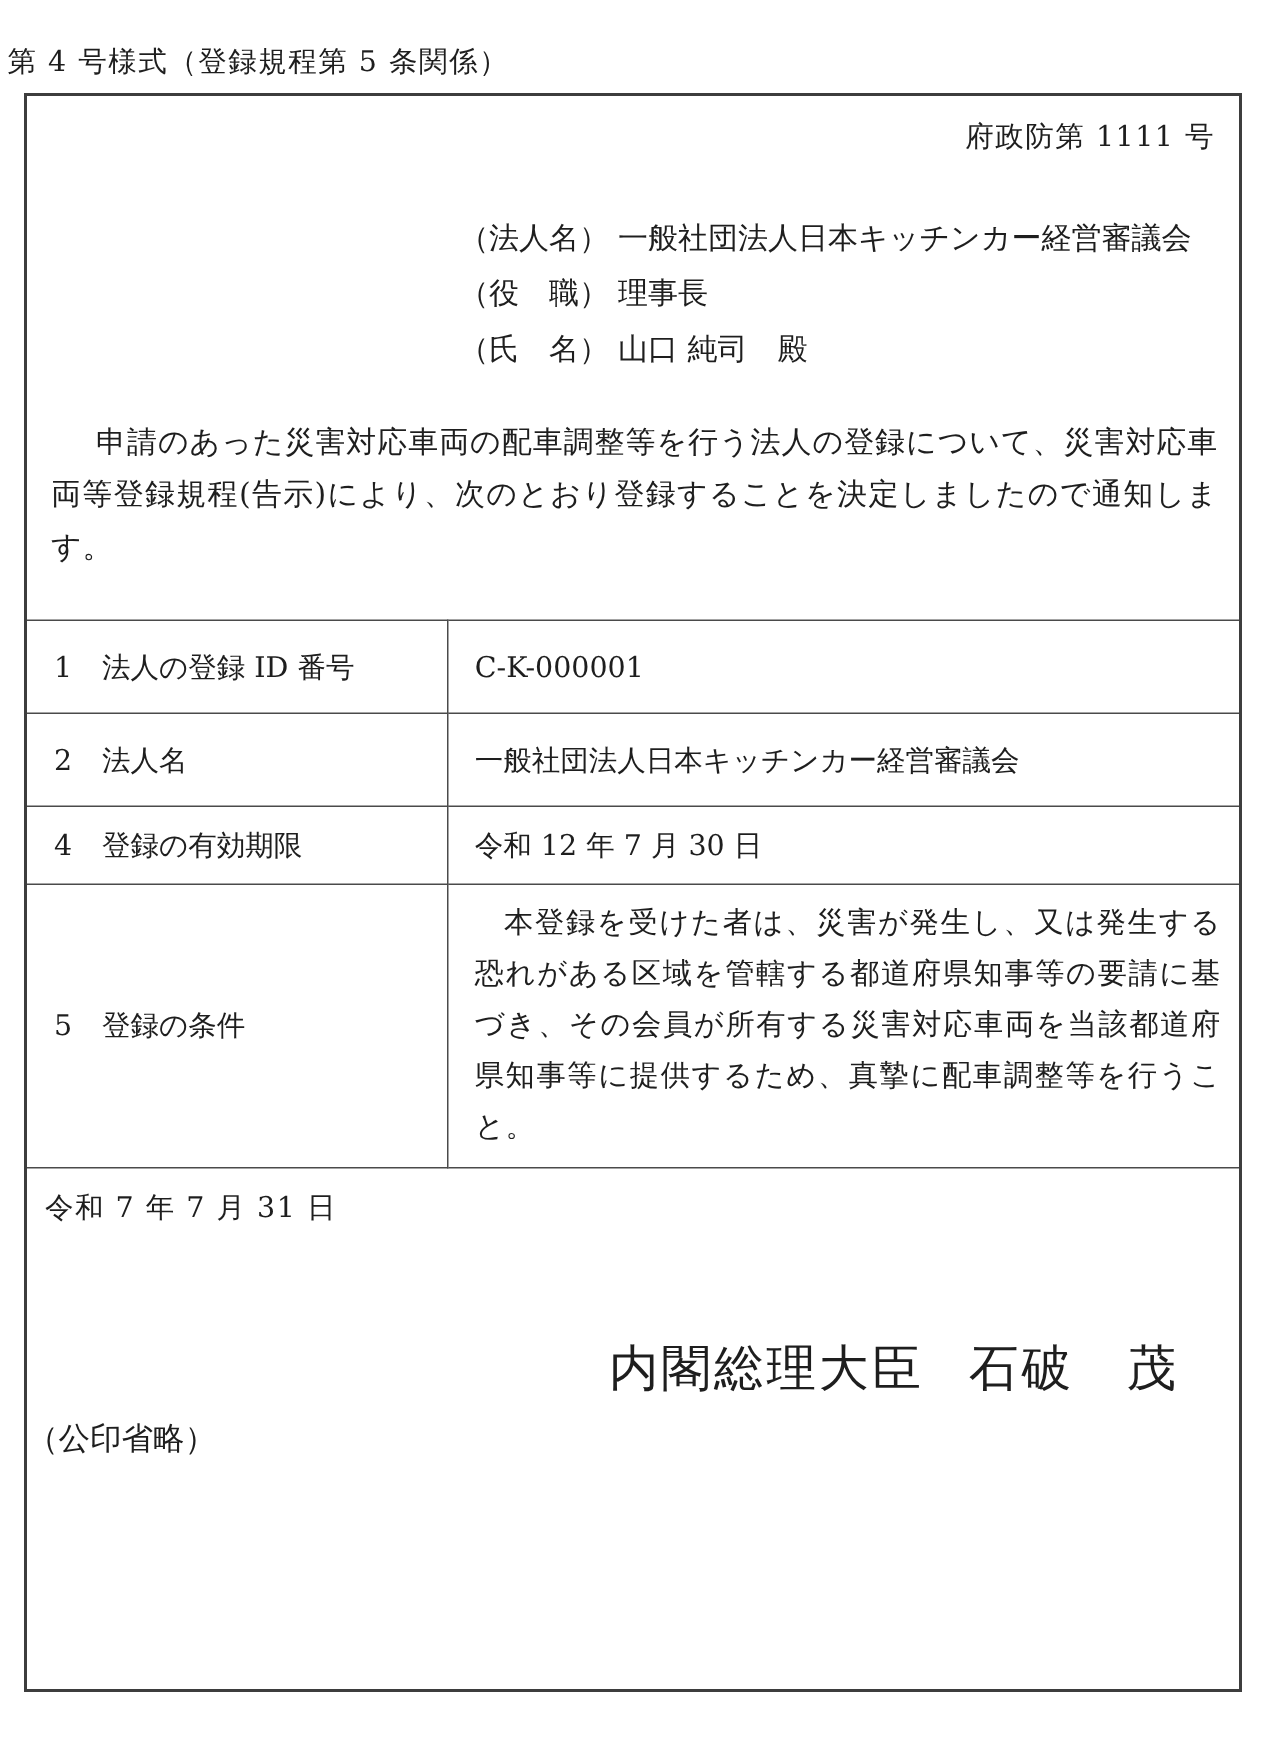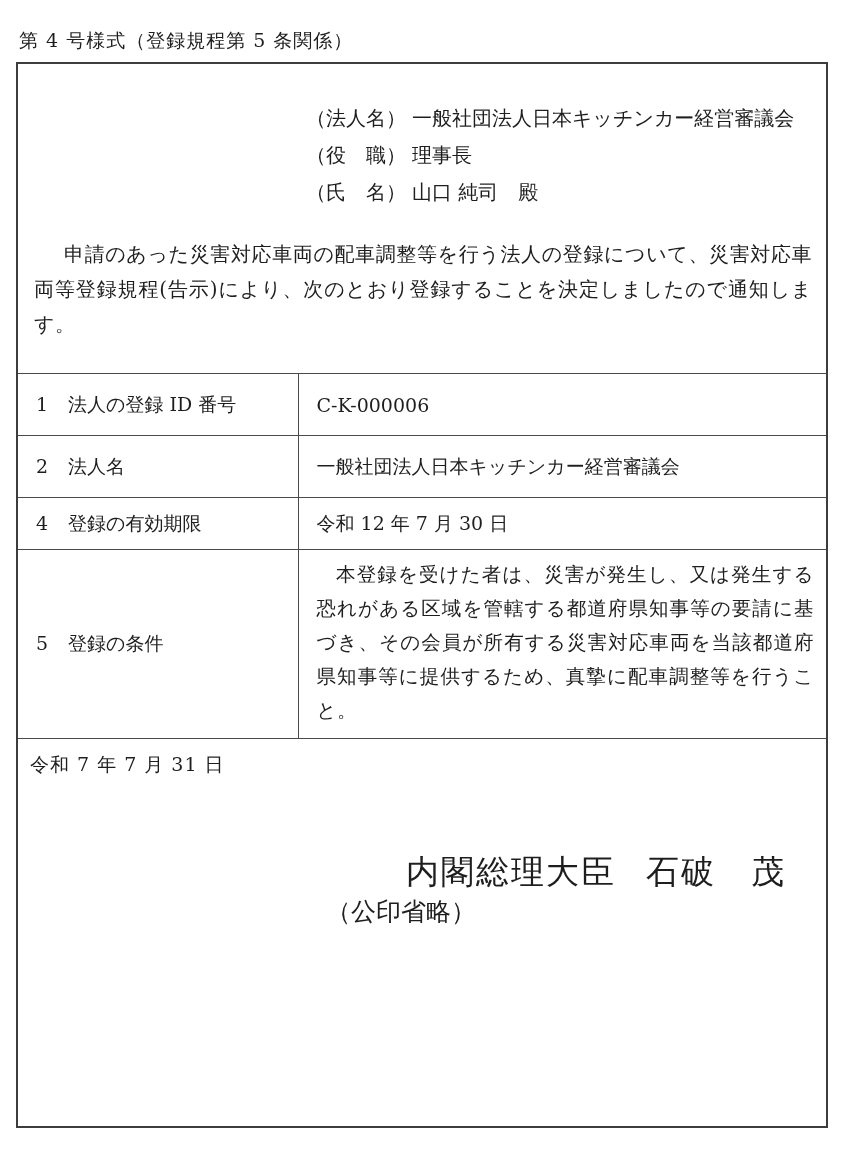--- a/index.html
+++ b/index.html
@@ -11,21 +11,21 @@
   }
   .page {
     position: relative;
     width: 842px;
     height: 1172px;
     background: #ffffff;
     overflow: hidden;
   }
   .form-label {
     position: absolute;
-    left: 19px;
+    left: 5px;
     top: 28px;
     font-size: 19px;
     letter-spacing: 1px;
     white-space: nowrap;
   }
   .frame {
     position: absolute;
     left: 16px;
     top: 62px;
     width: 812px;
@@ -97,35 +97,36 @@
   .signature-line {
     margin-top: 72px;
     text-align: right;
     padding-right: 40px;
     font-size: 33px;
     letter-spacing: 2px;
     white-space: nowrap;
   }
   .signature-line .signer-name { margin-left: 30px; }
   .seal-note {
-    margin-top: 0;
-    text-align: center;
+    margin-top: 10px;
+    text-align: left;
     padding-right: 42px;
-    font-size: 25px;
+    font-size: 21px;
   }
 </style>
 </head>
 <body>
 
 <div class="page">
 
   <div class="form-label">第 4 号様式（登録規程第 5 条関係）</div>
 
   <div class="frame">
 
+    <div class="doc-number">府政防第 1111 号</div>
 
 
     <div class="addressee">
       <div class="addressee-line">
         <span class="lbl">（法人名）</span><span>一般社団法人日本キッチンカー経営審議会</span>
       </div>
       <div class="addressee-line">
         <span class="lbl">（役　職）</span><span>理事長</span>
       </div>
       <div class="addressee-line">
@@ -135,21 +136,21 @@
 
     <div class="body-par">申請のあった災害対応車両の配車調整等を行う法人の登録について、災害対応車両等登録規程(告示)により、次のとおり登録することを決定しましたので通知します。</div>
 
     <table class="reg-table">
       <tbody>
         <tr class="r-std">
           <td class="label-cell">
             <span class="row-no">1</span><span>法人の登録 ID 番号</span>
           </td>
           <td class="value-cell">
-            <span>C-K-000006</span>
+            <span>C-K-000001</span>
           </td>
         </tr>
         <tr class="r-std">
           <td class="label-cell">
             <span class="row-no">2</span><span>法人名</span>
           </td>
           <td class="value-cell">
             <span>一般社団法人日本キッチンカー経営審議会</span>
           </td>
         </tr>

